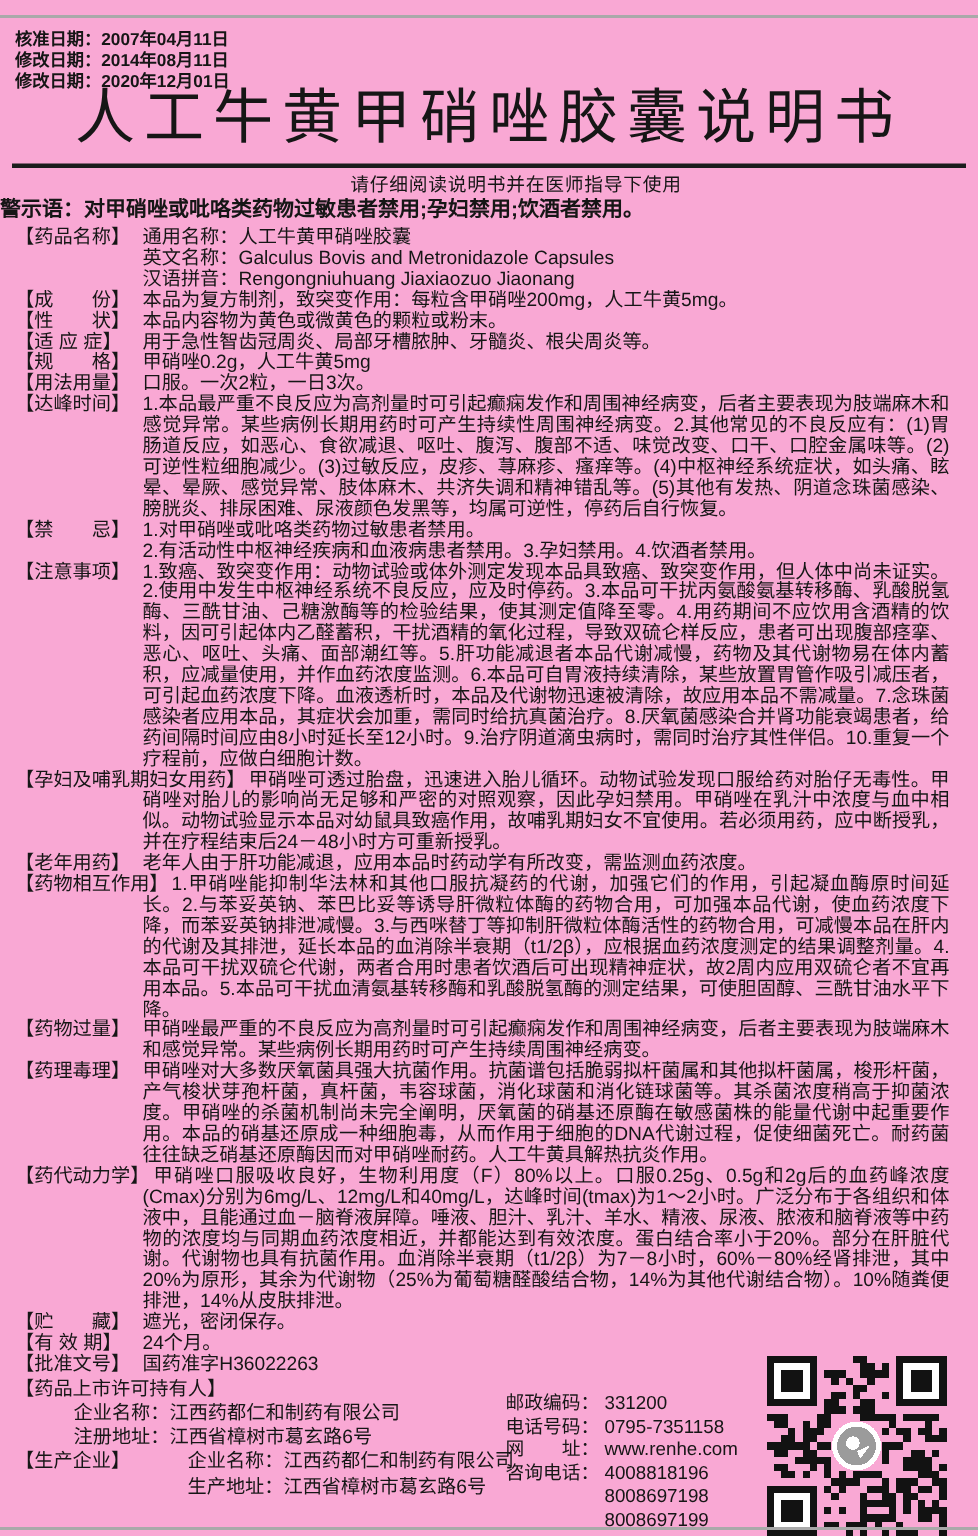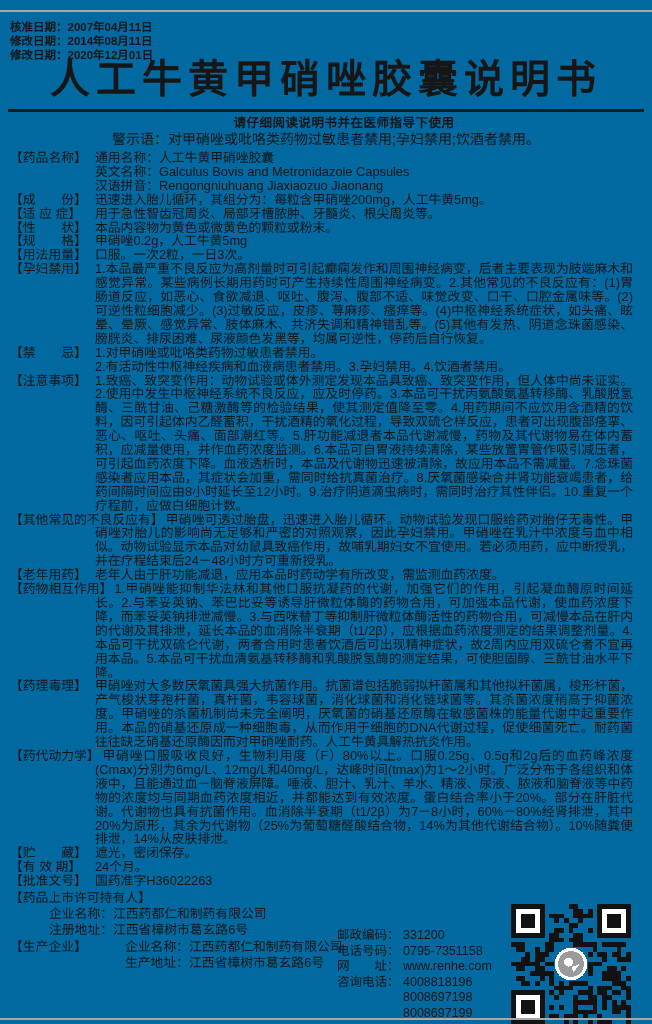--- a/index.html
+++ b/index.html
@@ -1,30 +1,30 @@
 <!DOCTYPE html>
 <html lang="zh-CN"><head>
 <meta charset="utf-8">
 <style>
   html,body{margin:0;padding:0;background:#ddd;}
   .page{
     position:relative;width:652px;height:1024px;margin:0 auto;
-    background:#0369a1;color:#161616;overflow:hidden;
+    background:#f9a8d4;color:#161616;overflow:hidden;
     font-family:"Liberation Sans","DejaVu Sans",sans-serif;
   }
   .scan-line{position:absolute;left:0;width:652px;height:2px;background:#a9a9a9;}
   .scan-line.top{top:10px;}
   .scan-line.bottom{top:1018px;}
 
   .dates{position:absolute;top:21px;left:10px;font-size:11.5px;font-weight:bold;line-height:13.8px;}
 
-  .title{padding-top:56px;text-align:center;font-weight:bold;font-size:40px;line-height:46px;letter-spacing:6px;white-space:nowrap;}
+  .title{padding-top:56px;text-align:center;font-weight:normal;font-size:40px;line-height:46px;letter-spacing:6px;white-space:nowrap;}
   .rule{height:2.5px;background:#1c1c1c;margin:7px 8px 4px 8px;}
-  .subtitle{text-align:center;font-weight:bold;font-size:12.5px;line-height:15px;letter-spacing:0.5px;padding-left:36px;}
-  .warning{text-align:center;font-weight:normal;font-size:14px;line-height:16.5px;}
+  .subtitle{text-align:center;font-weight:normal;font-size:12.5px;line-height:15px;letter-spacing:0.5px;padding-left:36px;}
+  .warning{text-align:left;font-weight:bold;font-size:14px;line-height:16.5px;}
 
   .content{margin:4px 19px 0 10px;font-size:12.8px;line-height:13.9px;text-align:justify;}
   .sec{padding-left:85px;text-indent:-85px;}
   .lbl{display:inline-block;width:85px;text-indent:0;white-space:pre;vertical-align:top;}
   .lbl.long{width:auto;min-width:0;padding-right:2px;}
   .txt{white-space:pre-line;}
 
   .footer-left{margin:2px 8px 0 10px;font-size:12.8px;line-height:16.2px;text-align:left;}
   .footer-left .sec{line-height:16.2px;}
   .sub-line{padding-left:39px;}
@@ -52,32 +52,33 @@
 
   <div class="title">人工牛黄甲硝唑胶囊说明书</div>
   <div class="rule"></div>
   <div class="subtitle">请仔细阅读说明书并在医师指导下使用</div>
   <div class="warning">警示语：对甲硝唑或吡咯类药物过敏患者禁用;孕妇禁用;饮酒者禁用。</div>
 
   <div class="content">
     <div class="sec"><span class="lbl">【药品名称】</span><span class="txt">通用名称：人工牛黄甲硝唑胶囊
 英文名称：Galculus Bovis and Metronidazole Capsules
 汉语拼音：Rengongniuhuang Jiaxiaozuo Jiaonang</span></div>
-    <div class="sec"><span class="lbl">【成　　份】</span><span class="txt">迅速进入胎儿循环，其组分为：每粒含甲硝唑200mg，人工牛黄5mg。</span></div>
+    <div class="sec"><span class="lbl">【成　　份】</span><span class="txt">本品为复方制剂，致突变作用：每粒含甲硝唑200mg，人工牛黄5mg。</span></div>
+    <div class="sec"><span class="lbl">【性　　状】</span><span class="txt">本品内容物为黄色或微黄色的颗粒或粉末。</span></div>
     <div class="sec"><span class="lbl">【适 应 症】</span><span class="txt">用于急性智齿冠周炎、局部牙槽脓肿、牙髓炎、根尖周炎等。</span></div>
-    <div class="sec"><span class="lbl">【性　　状】</span><span class="txt">本品内容物为黄色或微黄色的颗粒或粉末。</span></div>
     <div class="sec"><span class="lbl">【规　　格】</span><span class="txt">甲硝唑0.2g，人工牛黄5mg</span></div>
     <div class="sec"><span class="lbl">【用法用量】</span><span class="txt">口服。一次2粒，一日3次。</span></div>
-    <div class="sec"><span class="lbl">【孕妇禁用】</span><span class="txt">1.本品最严重不良反应为高剂量时可引起癫痫发作和周围神经病变，后者主要表现为肢端麻木和感觉异常。某些病例长期用药时可产生持续性周围神经病变。2.其他常见的不良反应有：(1)胃肠道反应，如恶心、食欲减退、呕吐、腹泻、腹部不适、味觉改变、口干、口腔金属味等。(2)可逆性粒细胞减少。(3)过敏反应，皮疹、荨麻疹、瘙痒等。(4)中枢神经系统症状，如头痛、眩晕、晕厥、感觉异常、肢体麻木、共济失调和精神错乱等。(5)其他有发热、阴道念珠菌感染、膀胱炎、排尿困难、尿液颜色发黑等，均属可逆性，停药后自行恢复。</span></div>
+    <div class="sec"><span class="lbl">【达峰时间】</span><span class="txt">1.本品最严重不良反应为高剂量时可引起癫痫发作和周围神经病变，后者主要表现为肢端麻木和感觉异常。某些病例长期用药时可产生持续性周围神经病变。2.其他常见的不良反应有：(1)胃肠道反应，如恶心、食欲减退、呕吐、腹泻、腹部不适、味觉改变、口干、口腔金属味等。(2)可逆性粒细胞减少。(3)过敏反应，皮疹、荨麻疹、瘙痒等。(4)中枢神经系统症状，如头痛、眩晕、晕厥、感觉异常、肢体麻木、共济失调和精神错乱等。(5)其他有发热、阴道念珠菌感染、膀胱炎、排尿困难、尿液颜色发黑等，均属可逆性，停药后自行恢复。</span></div>
     <div class="sec"><span class="lbl">【禁　　忌】</span><span class="txt">1.对甲硝唑或吡咯类药物过敏患者禁用。
 2.有活动性中枢神经疾病和血液病患者禁用。3.孕妇禁用。4.饮酒者禁用。</span></div>
     <div class="sec"><span class="lbl">【注意事项】</span><span class="txt">1.致癌、致突变作用：动物试验或体外测定发现本品具致癌、致突变作用，但人体中尚未证实。2.使用中发生中枢神经系统不良反应，应及时停药。3.本品可干扰丙氨酸氨基转移酶、乳酸脱氢酶、三酰甘油、己糖激酶等的检验结果，使其测定值降至零。4.用药期间不应饮用含酒精的饮料，因可引起体内乙醛蓄积，干扰酒精的氧化过程，导致双硫仑样反应，患者可出现腹部痉挛、恶心、呕吐、头痛、面部潮红等。5.肝功能减退者本品代谢减慢，药物及其代谢物易在体内蓄积，应减量使用，并作血药浓度监测。6.本品可自胃液持续清除，某些放置胃管作吸引减压者，可引起血药浓度下降。血液透析时，本品及代谢物迅速被清除，故应用本品不需减量。7.念珠菌感染者应用本品，其症状会加重，需同时给抗真菌治疗。8.厌氧菌感染合并肾功能衰竭患者，给药间隔时间应由8小时延长至12小时。9.治疗阴道滴虫病时，需同时治疗其性伴侣。10.重复一个疗程前，应做白细胞计数。</span></div>
-    <div class="sec"><span class="lbl long">【其他常见的不良反应有】</span><span class="txt">甲硝唑可透过胎盘，迅速进入胎儿循环。动物试验发现口服给药对胎仔无毒性。甲硝唑对胎儿的影响尚无足够和严密的对照观察，因此孕妇禁用。甲硝唑在乳汁中浓度与血中相似。动物试验显示本品对幼鼠具致癌作用，故哺乳期妇女不宜使用。若必须用药，应中断授乳，并在疗程结束后24－48小时方可重新授乳。</span></div>
+    <div class="sec"><span class="lbl long">【孕妇及哺乳期妇女用药】</span><span class="txt">甲硝唑可透过胎盘，迅速进入胎儿循环。动物试验发现口服给药对胎仔无毒性。甲硝唑对胎儿的影响尚无足够和严密的对照观察，因此孕妇禁用。甲硝唑在乳汁中浓度与血中相似。动物试验显示本品对幼鼠具致癌作用，故哺乳期妇女不宜使用。若必须用药，应中断授乳，并在疗程结束后24－48小时方可重新授乳。</span></div>
     <div class="sec"><span class="lbl">【老年用药】</span><span class="txt">老年人由于肝功能减退，应用本品时药动学有所改变，需监测血药浓度。</span></div>
     <div class="sec"><span class="lbl long">【药物相互作用】</span><span class="txt">1.甲硝唑能抑制华法林和其他口服抗凝药的代谢，加强它们的作用，引起凝血酶原时间延长。2.与苯妥英钠、苯巴比妥等诱导肝微粒体酶的药物合用，可加强本品代谢，使血药浓度下降，而苯妥英钠排泄减慢。3.与西咪替丁等抑制肝微粒体酶活性的药物合用，可减慢本品在肝内的代谢及其排泄，延长本品的血消除半衰期（t1/2β），应根据血药浓度测定的结果调整剂量。4.本品可干扰双硫仑代谢，两者合用时患者饮酒后可出现精神症状，故2周内应用双硫仑者不宜再用本品。5.本品可干扰血清氨基转移酶和乳酸脱氢酶的测定结果，可使胆固醇、三酰甘油水平下降。</span></div>
+    <div class="sec"><span class="lbl">【药物过量】</span><span class="txt">甲硝唑最严重的不良反应为高剂量时可引起癫痫发作和周围神经病变，后者主要表现为肢端麻木和感觉异常。某些病例长期用药时可产生持续周围神经病变。</span></div>
     <div class="sec"><span class="lbl">【药理毒理】</span><span class="txt">甲硝唑对大多数厌氧菌具强大抗菌作用。抗菌谱包括脆弱拟杆菌属和其他拟杆菌属，梭形杆菌，产气梭状芽孢杆菌，真杆菌，韦容球菌，消化球菌和消化链球菌等。其杀菌浓度稍高于抑菌浓度。甲硝唑的杀菌机制尚未完全阐明，厌氧菌的硝基还原酶在敏感菌株的能量代谢中起重要作用。本品的硝基还原成一种细胞毒，从而作用于细胞的DNA代谢过程，促使细菌死亡。耐药菌往往缺乏硝基还原酶因而对甲硝唑耐药。人工牛黄具解热抗炎作用。</span></div>
     <div class="sec"><span class="lbl long">【药代动力学】</span><span class="txt">甲硝唑口服吸收良好，生物利用度（F）80%以上。口服0.25g、0.5g和2g后的血药峰浓度(Cmax)分别为6mg/L、12mg/L和40mg/L，达峰时间(tmax)为1～2小时。广泛分布于各组织和体液中，且能通过血－脑脊液屏障。唾液、胆汁、乳汁、羊水、精液、尿液、脓液和脑脊液等中药物的浓度均与同期血药浓度相近，并都能达到有效浓度。蛋白结合率小于20%。部分在肝脏代谢。代谢物也具有抗菌作用。血消除半衰期（t1/2β）为7－8小时，60%－80%经肾排泄，其中20%为原形，其余为代谢物（25%为葡萄糖醛酸结合物，14%为其他代谢结合物）。10%随粪便排泄，14%从皮肤排泄。</span></div>
     <div class="sec"><span class="lbl">【贮　　藏】</span><span class="txt">遮光，密闭保存。</span></div>
     <div class="sec"><span class="lbl">【有 效 期】</span><span class="txt">24个月。</span></div>
     <div class="sec"><span class="lbl">【批准文号】</span><span class="txt">国药准字H36022263</span></div>
   </div>
 
   <div class="footer-left">
     <div class="sec"><span class="lbl long">【药品上市许可持有人】</span></div>
     <div class="sub-line">企业名称：江西药都仁和制药有限公司</div>

